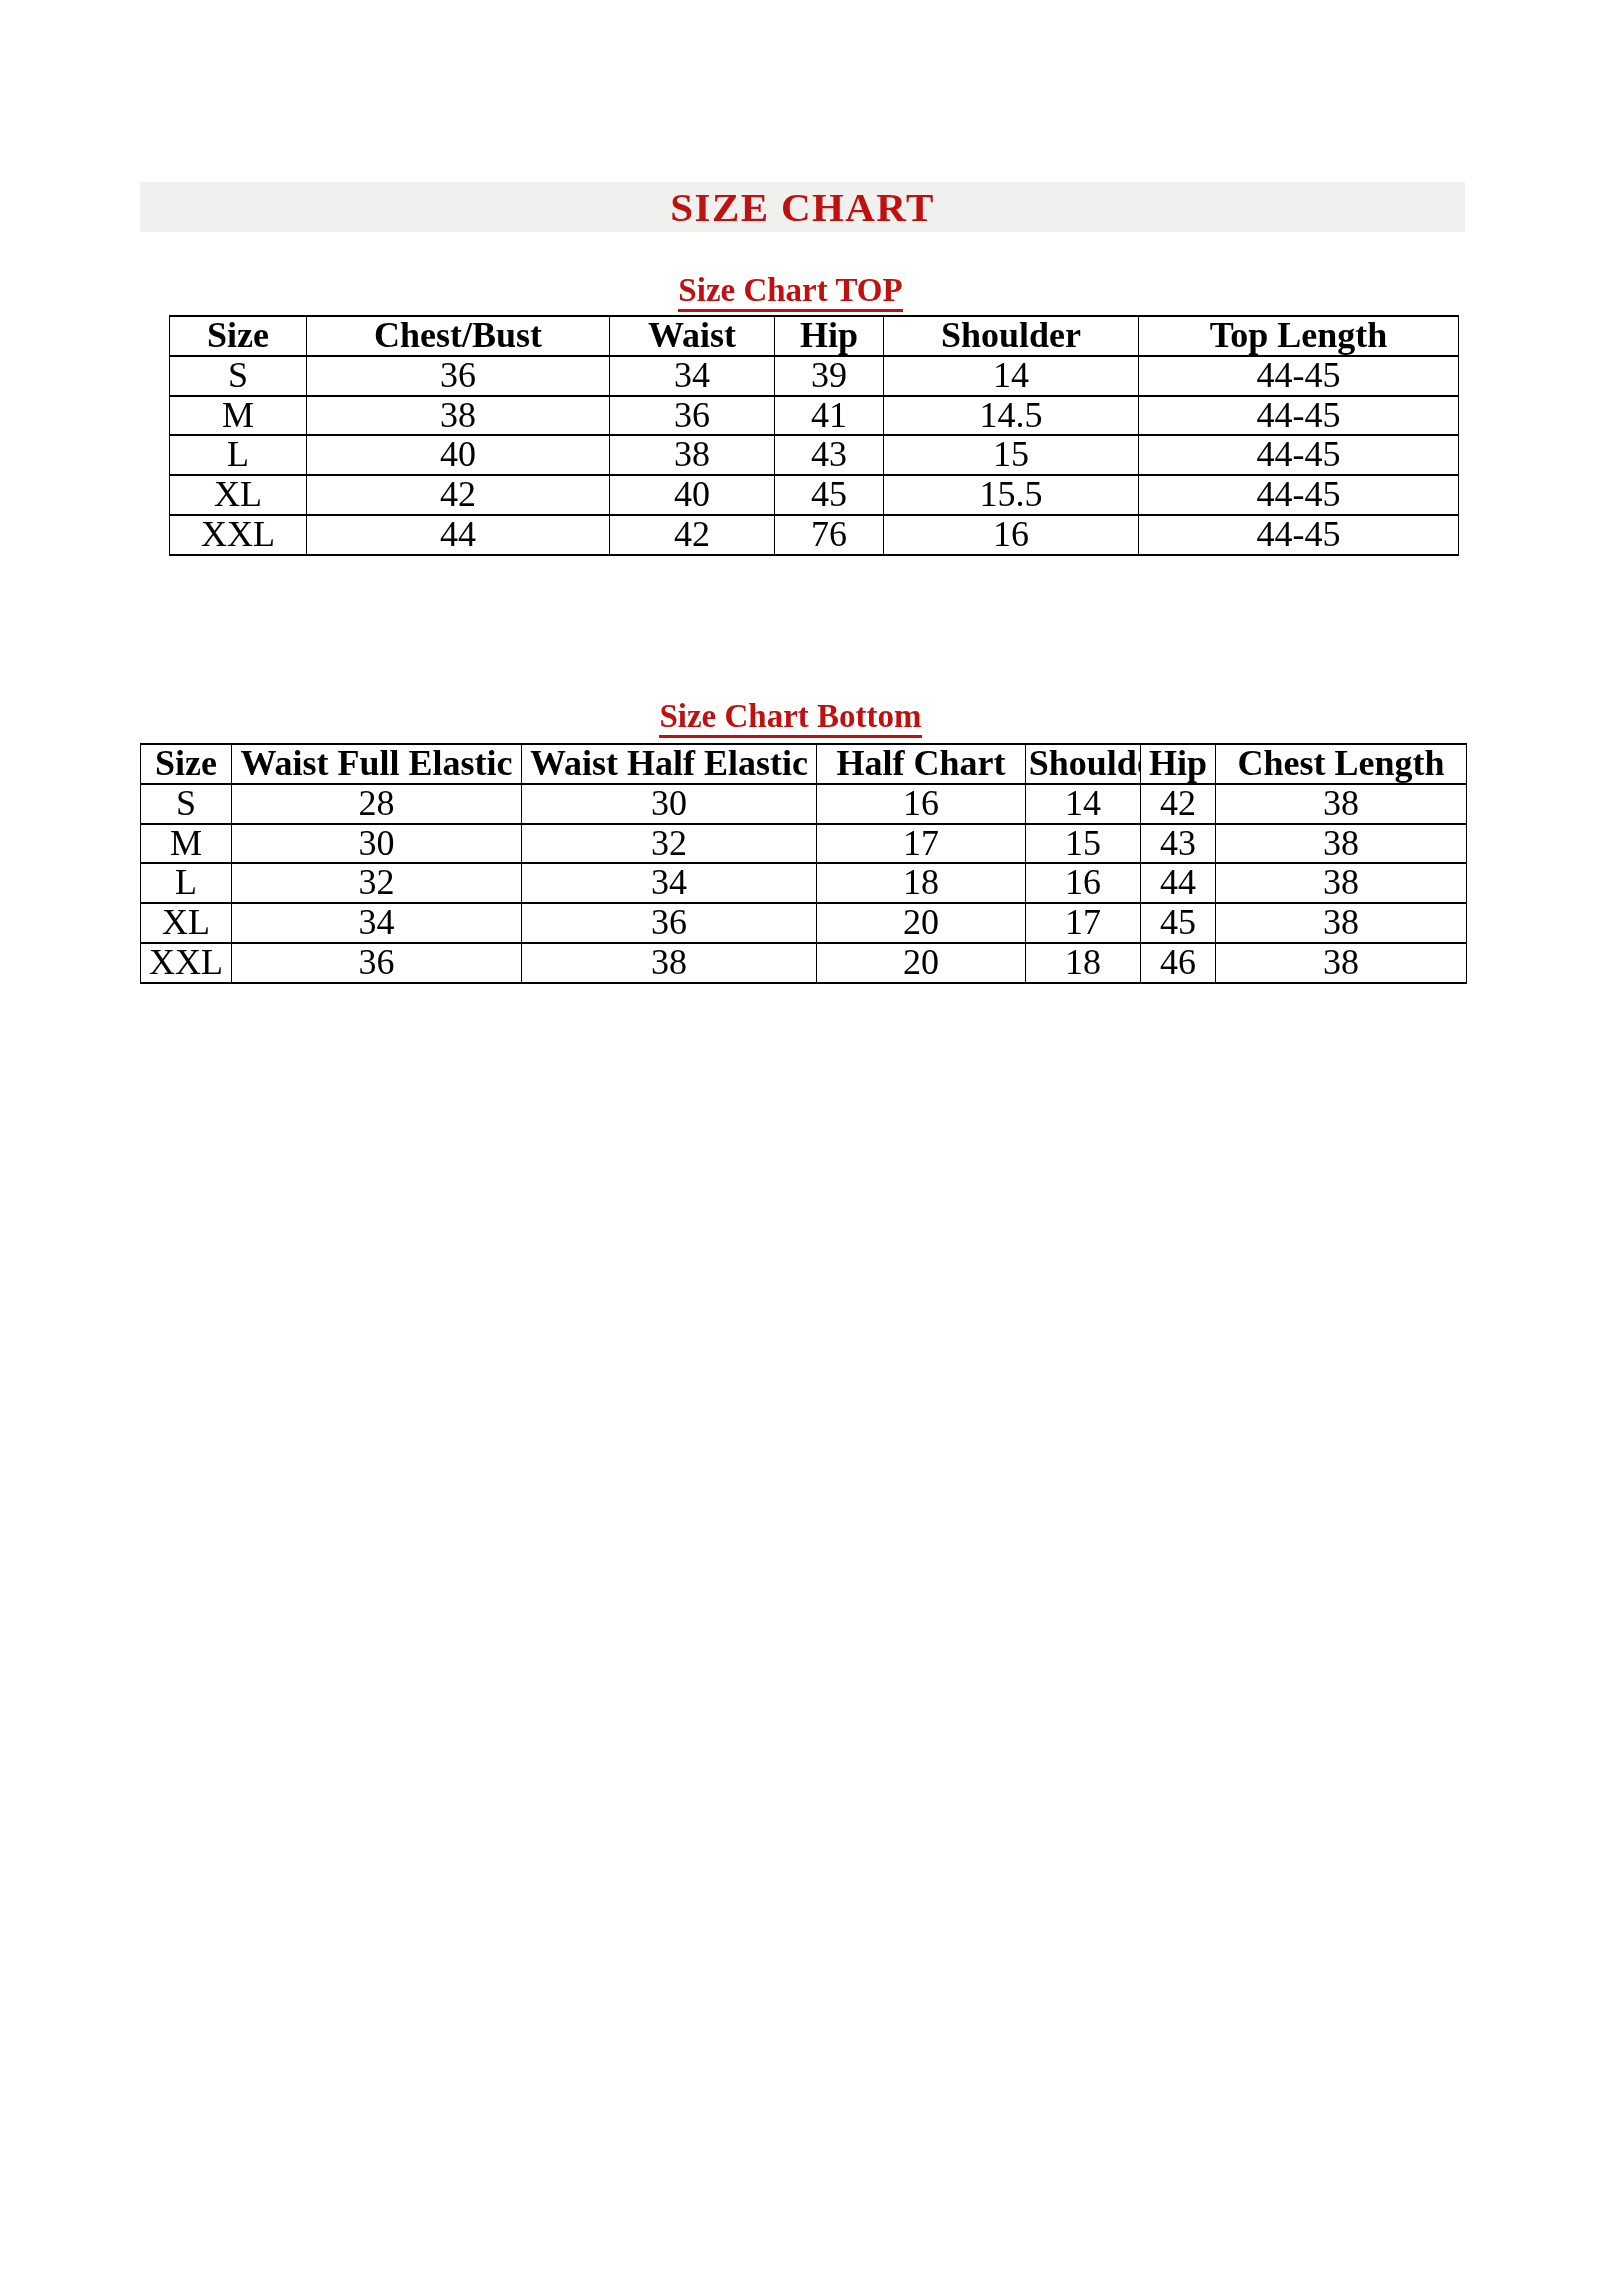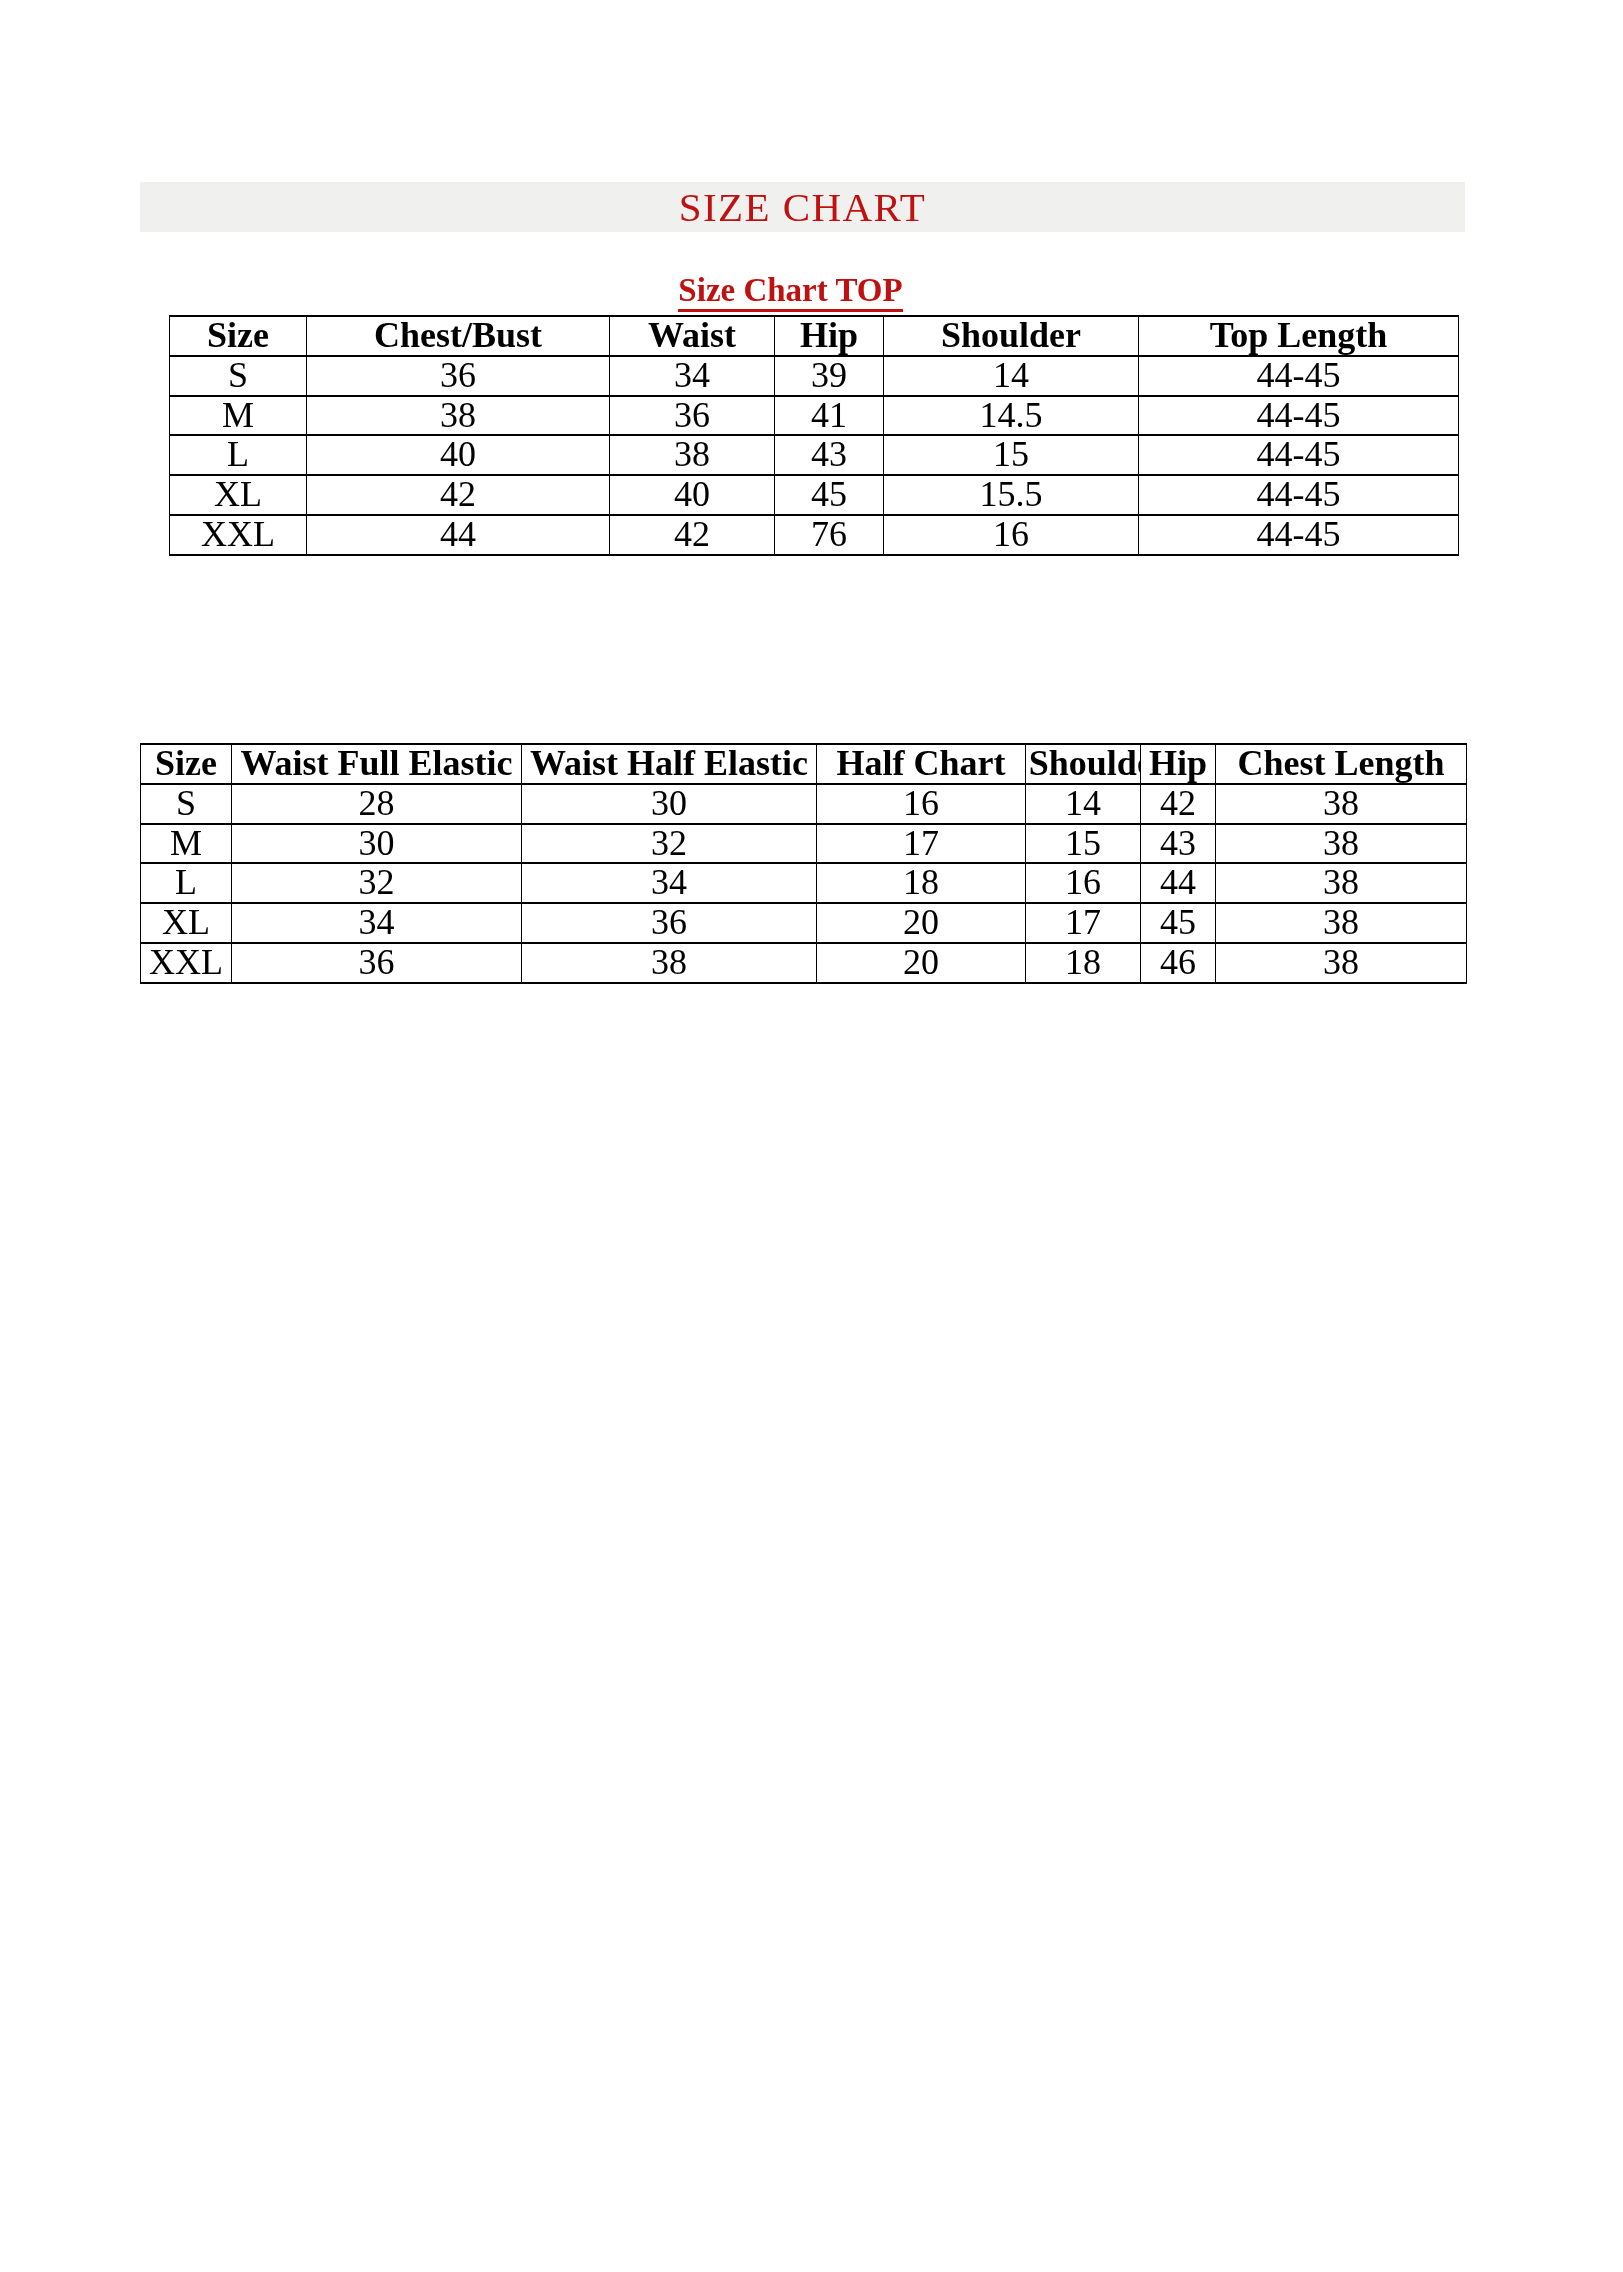--- a/index.html
+++ b/index.html
@@ -14,21 +14,21 @@
   }
   .title-bar{
     position:absolute;
     left:140px; top:182px;
     width:1325px; height:50px;
     background:#f0f0ef;
     display:flex; align-items:center; justify-content:center;
   }
   .page-title{
     font-size:41px;
-    font-weight:400;
+    font-weight:700;
     color:#c01111;
     letter-spacing:1.4px;
     white-space:nowrap;
   }
   .section-heading{
     position:absolute;
     left:128px; width:1325px;
     text-align:center;
     font-size:33px;
     font-weight:700;
@@ -136,20 +136,23 @@
           <td>XXL</td>
           <td>44</td>
           <td>42</td>
           <td>76</td>
           <td>16</td>
           <td>44-45</td>
         </tr>
       </tbody>
   </table>
 
+  <div class="section-heading heading-bottom">
+    <span class="underlined">Size Chart Bottom</span>
+  </div>
 
   <table class="size-table table-bottom">
     <colgroup>
       <col style="width:91px">
         <col style="width:290px">
         <col style="width:295px">
       <col style="width:209px">
         <col style="width:115px">
         <col style="width:75px">
       <col style="width:251px">

